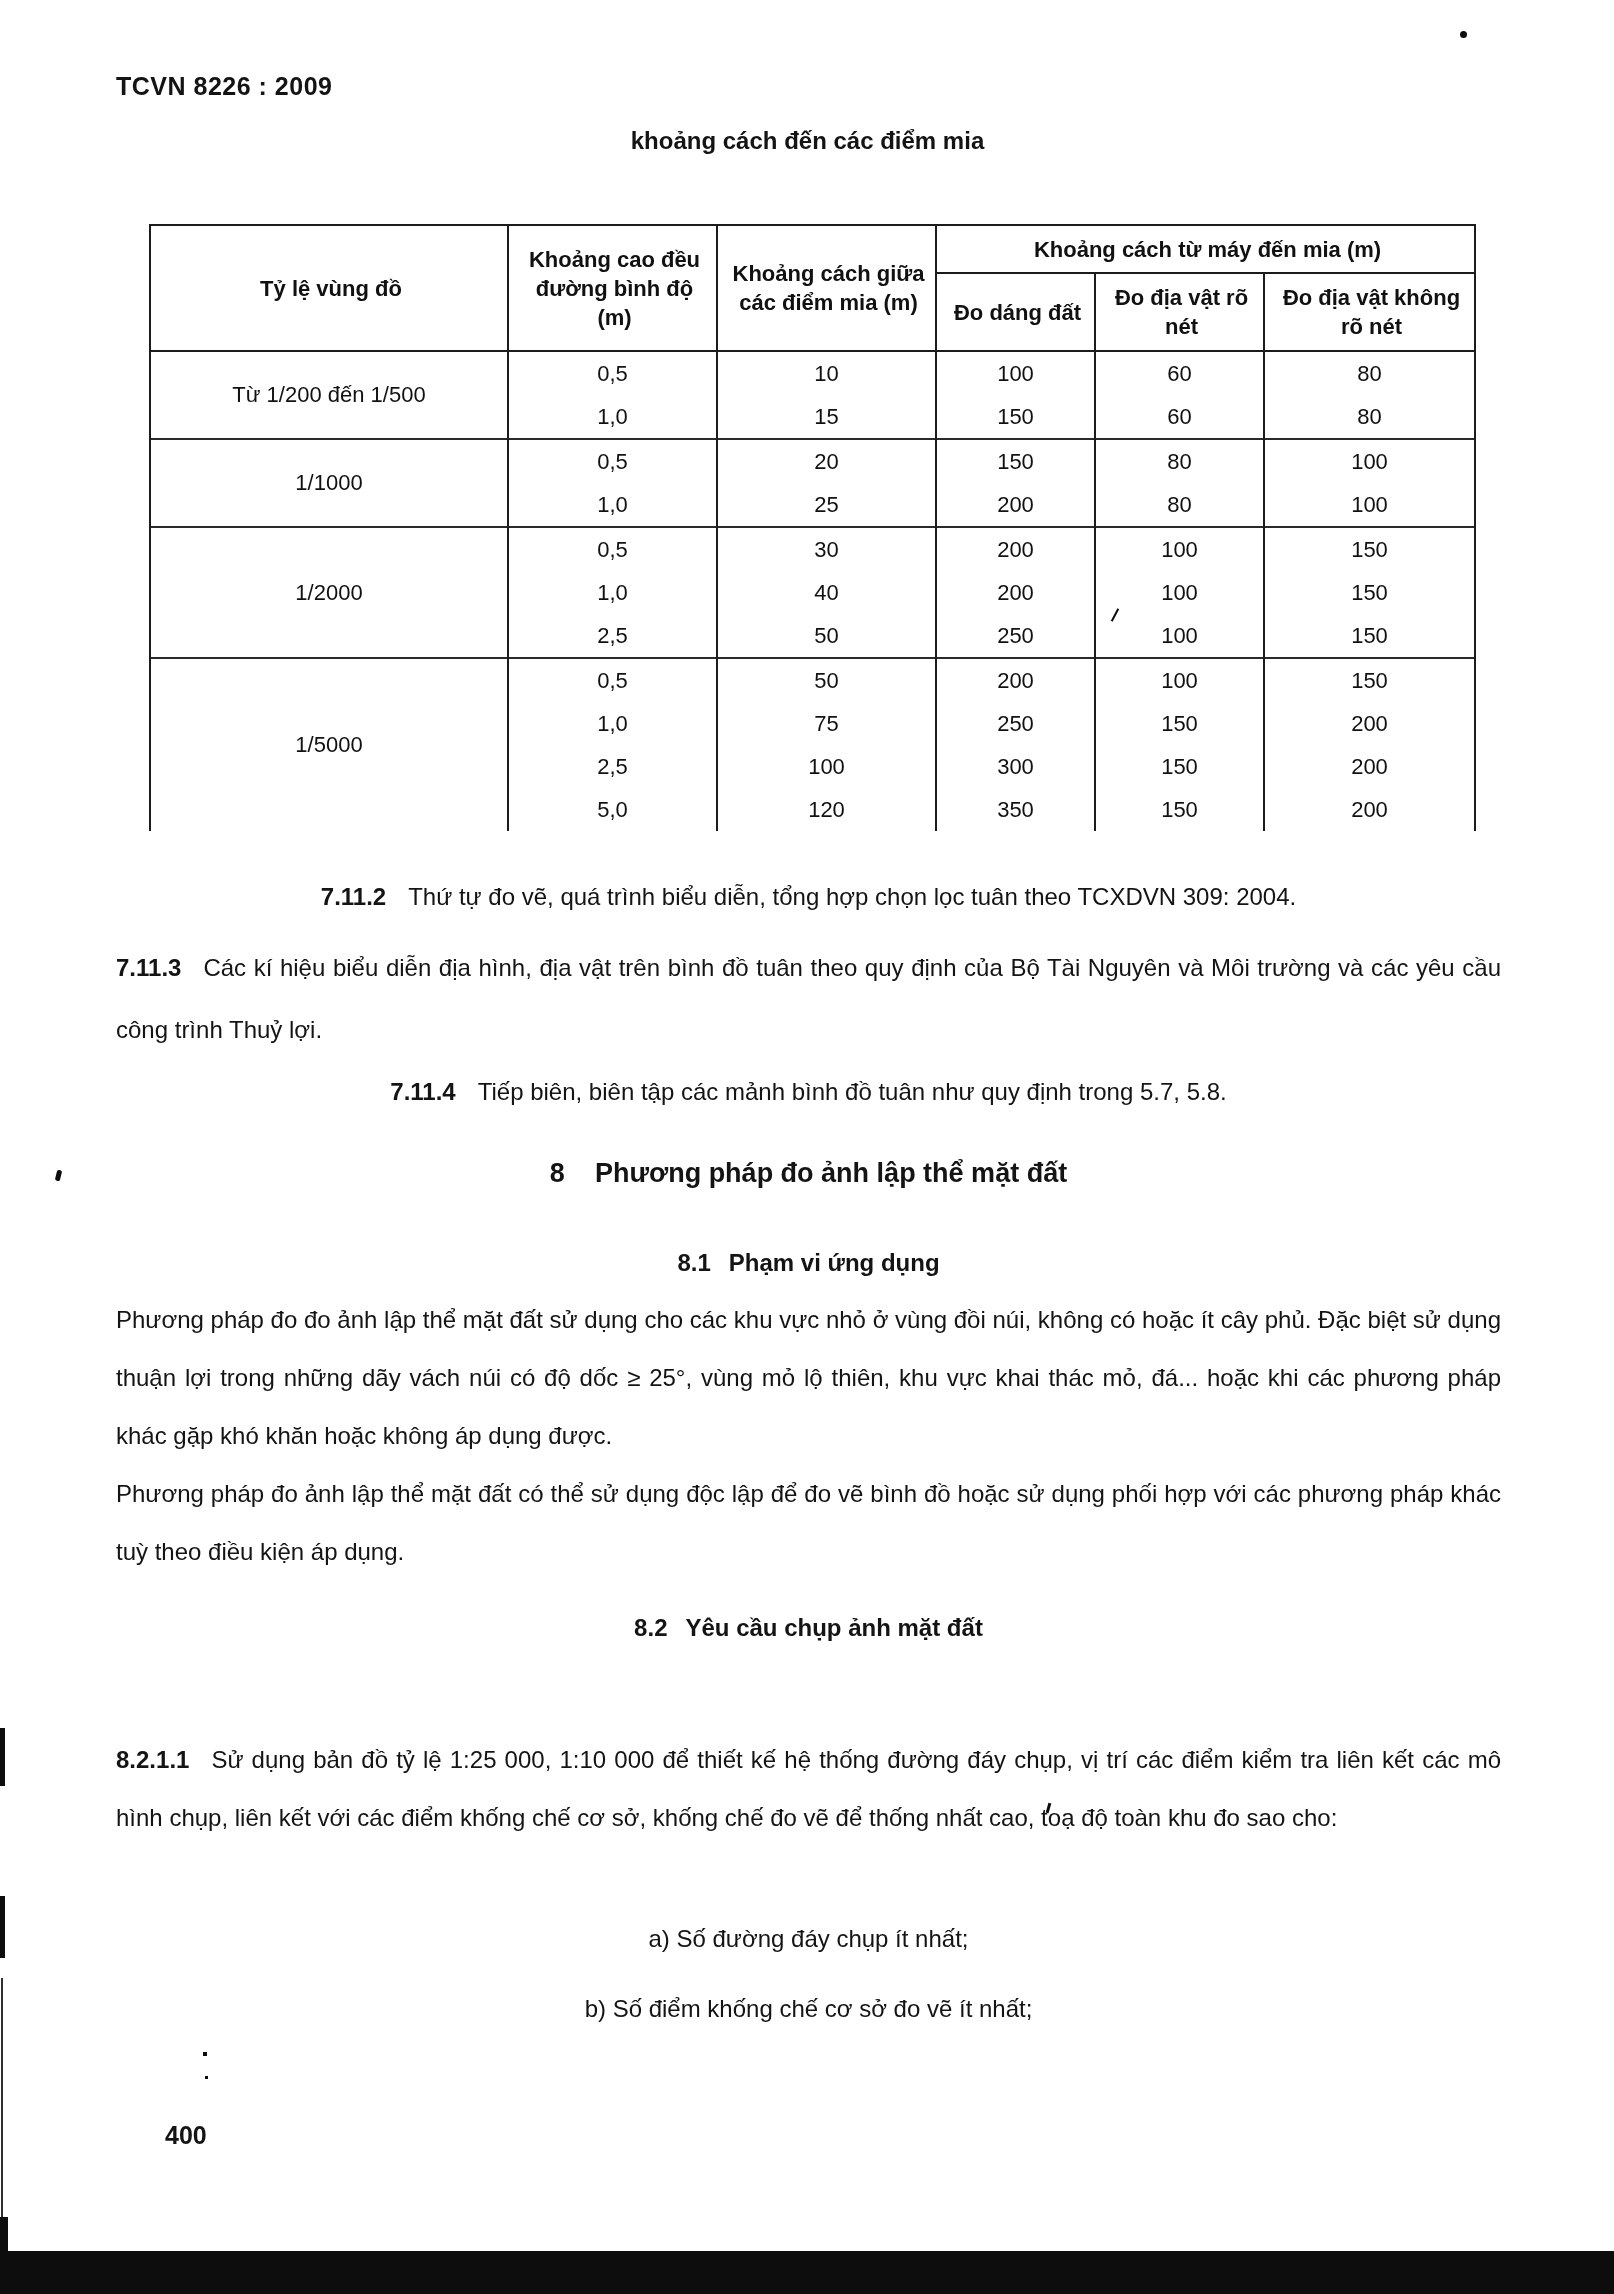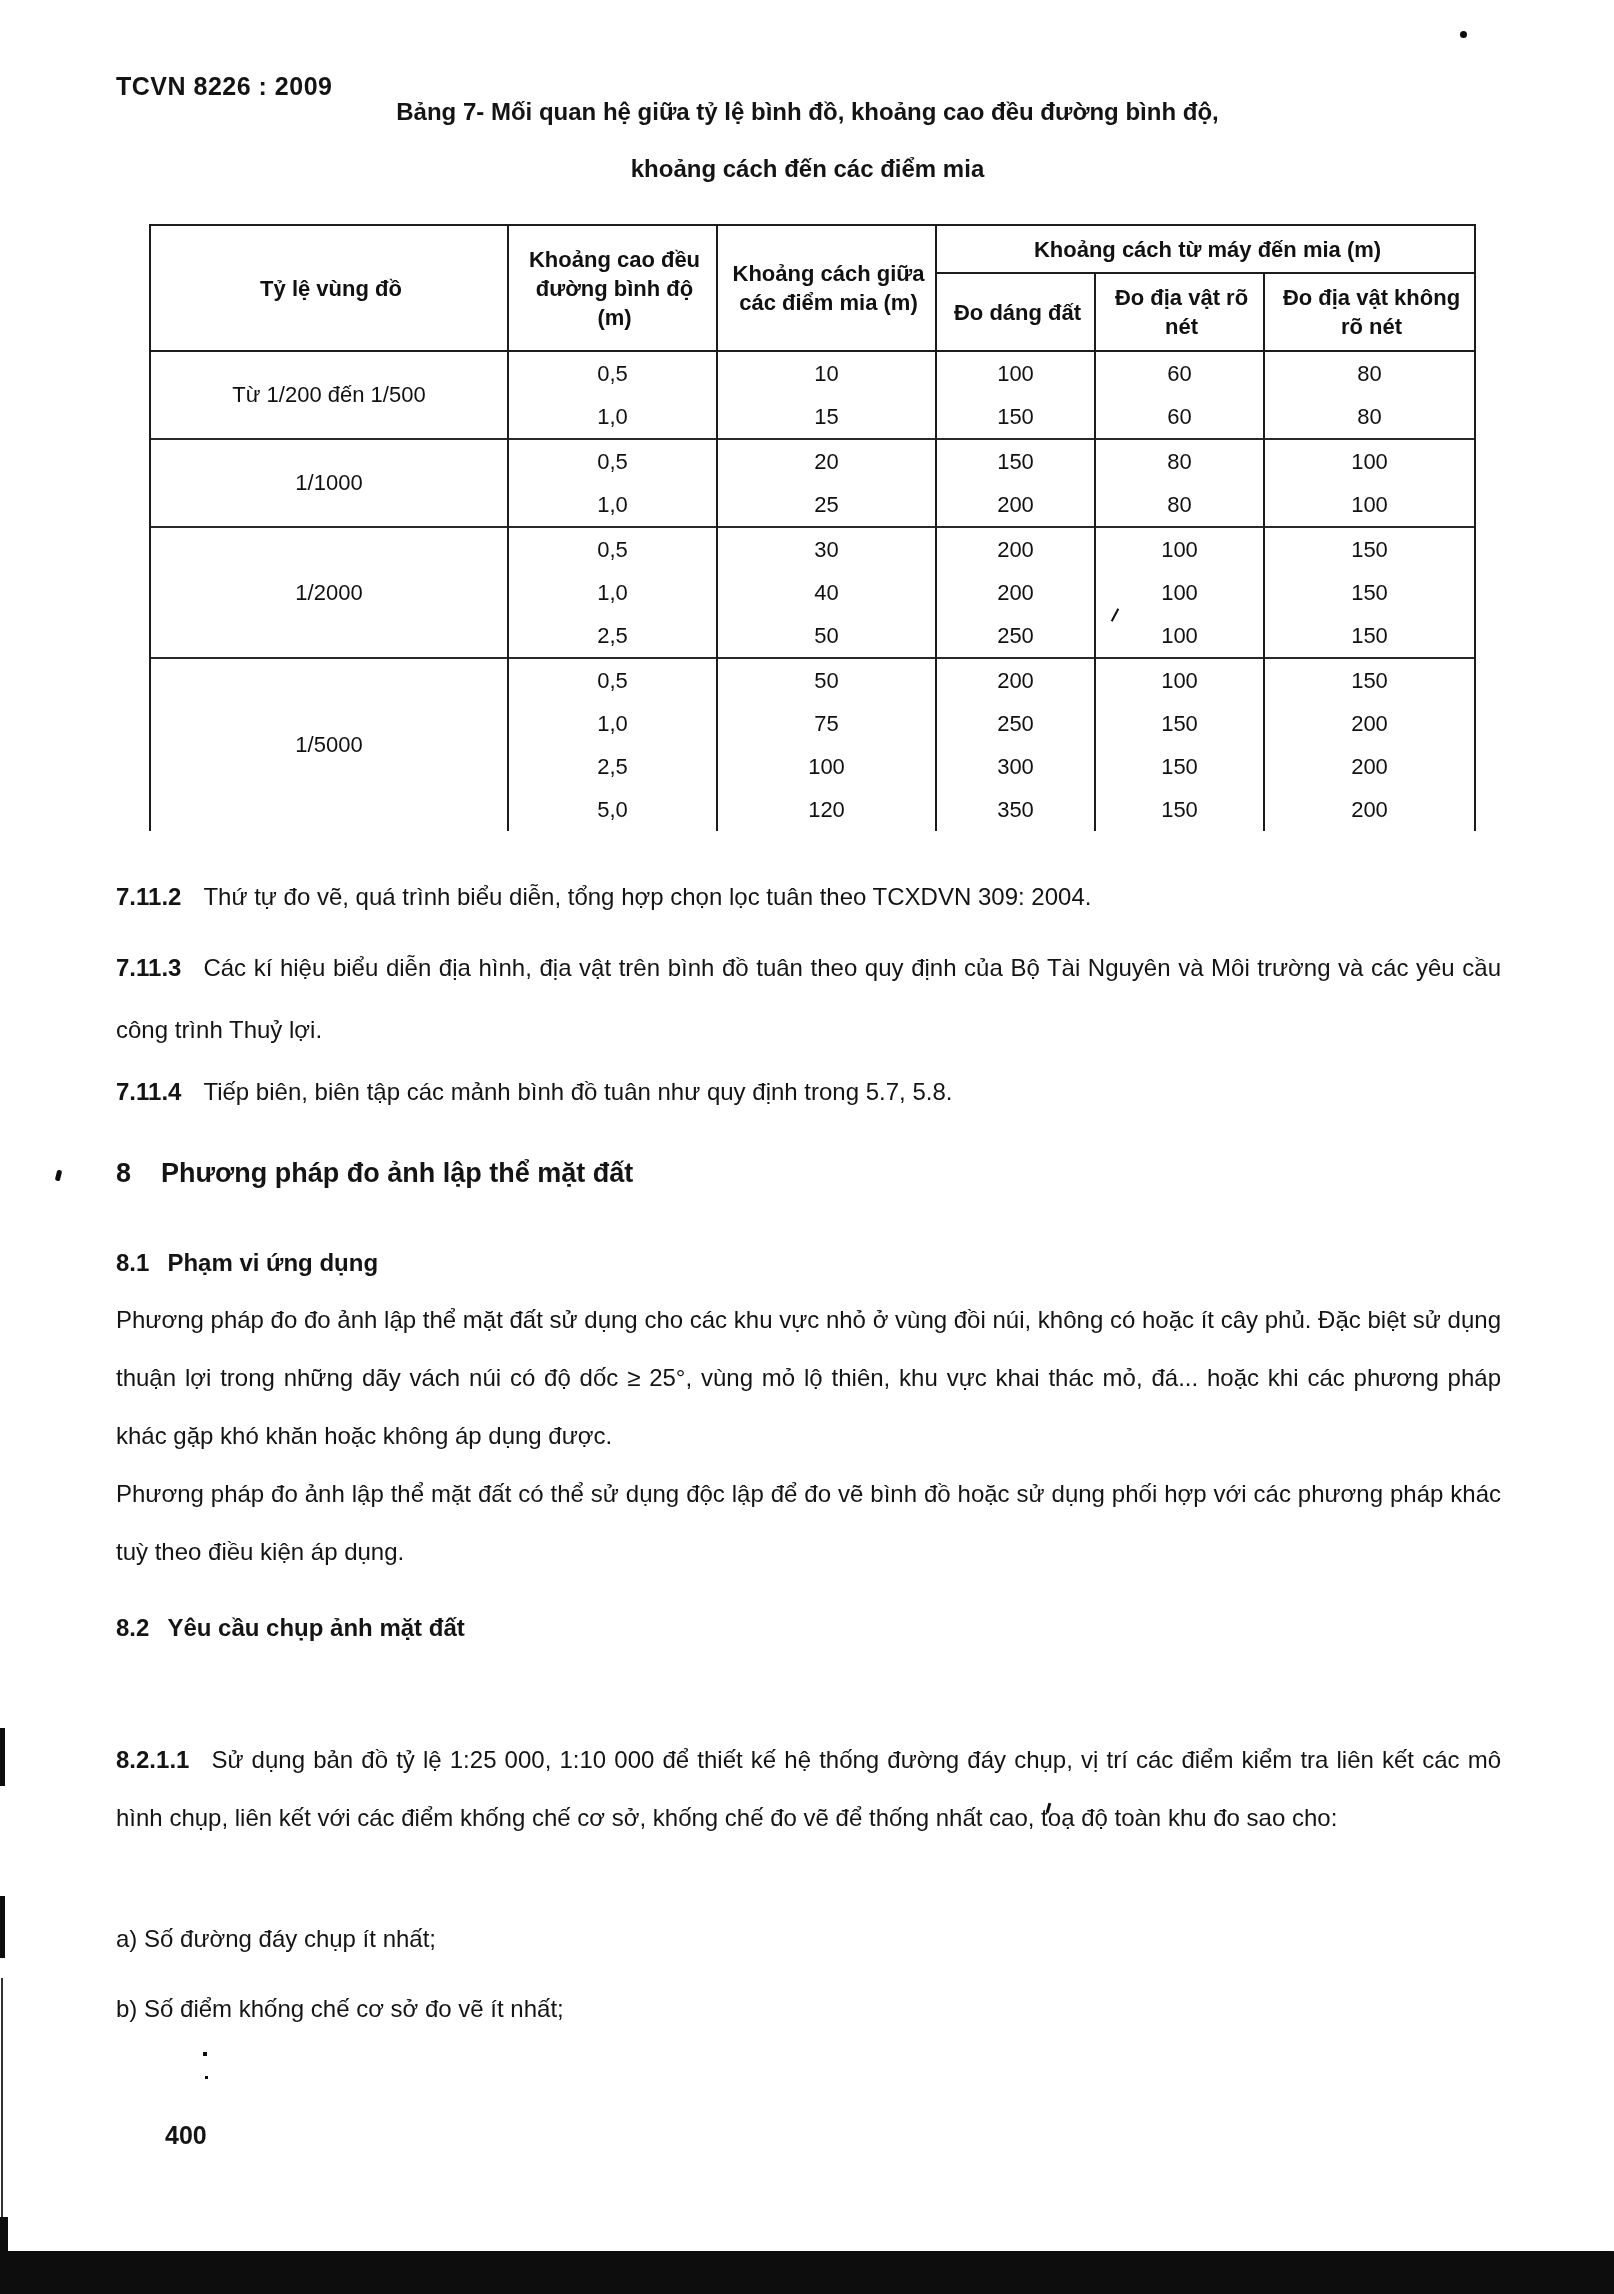--- a/index.html
+++ b/index.html
@@ -37,21 +37,21 @@
   .group-header{height:46px;}
   .sub-header{height:76px;}
   table.data-table tbody td{
     height:43px;
     border-top:none;border-bottom:none;
     font-weight:400;
   }
   table.data-table tbody tr.group-start td{border-top:2px solid #2a2a2a;}
   table.data-table tbody td.scale-cell{font-weight:400;}
   
-  .tblock{position:absolute;left:116px;right:114px;font-size:24px;line-height:58px;}
+  .tblock{position:absolute;left:116px;right:114px;font-size:24px;line-height:58px;text-align:center;}
   .just{text-align:justify;}
   .num{font-weight:700;margin-right:22px;white-space:nowrap;}
   .h8{font-size:27px;font-weight:700;}
   .h8 .num{margin-right:30px;}
   .hsub{font-weight:700;}
   .hsub .num{margin-right:18px;}
   .mixed .num{font-weight:700;}
   .footer-page{
     position:absolute;left:165px;top:2121px;
     font-size:25px;font-weight:700;
@@ -71,21 +71,20 @@
   .speck2{left:205px;top:2076px;width:3px;height:3px;}
 </style>
 </head>
 <body>
 
 <div class="page">
 
   <div class="doc-header">TCVN 8226 : 2009</div>
 
   <div class="table-title">
-    <div class="t1">Bảng 7- Mối quan hệ giữa tỷ lệ bình đồ, khoảng cao đều đường bình độ,</div>
     <div class="t2">khoảng cách đến các điểm mia</div>
   </div>
 
   <table class="data-table">
     <colgroup>
       <col style="width:358px">
       <col style="width:209px">
       <col style="width:219px">
       <col style="width:159px">
       <col style="width:169px">

